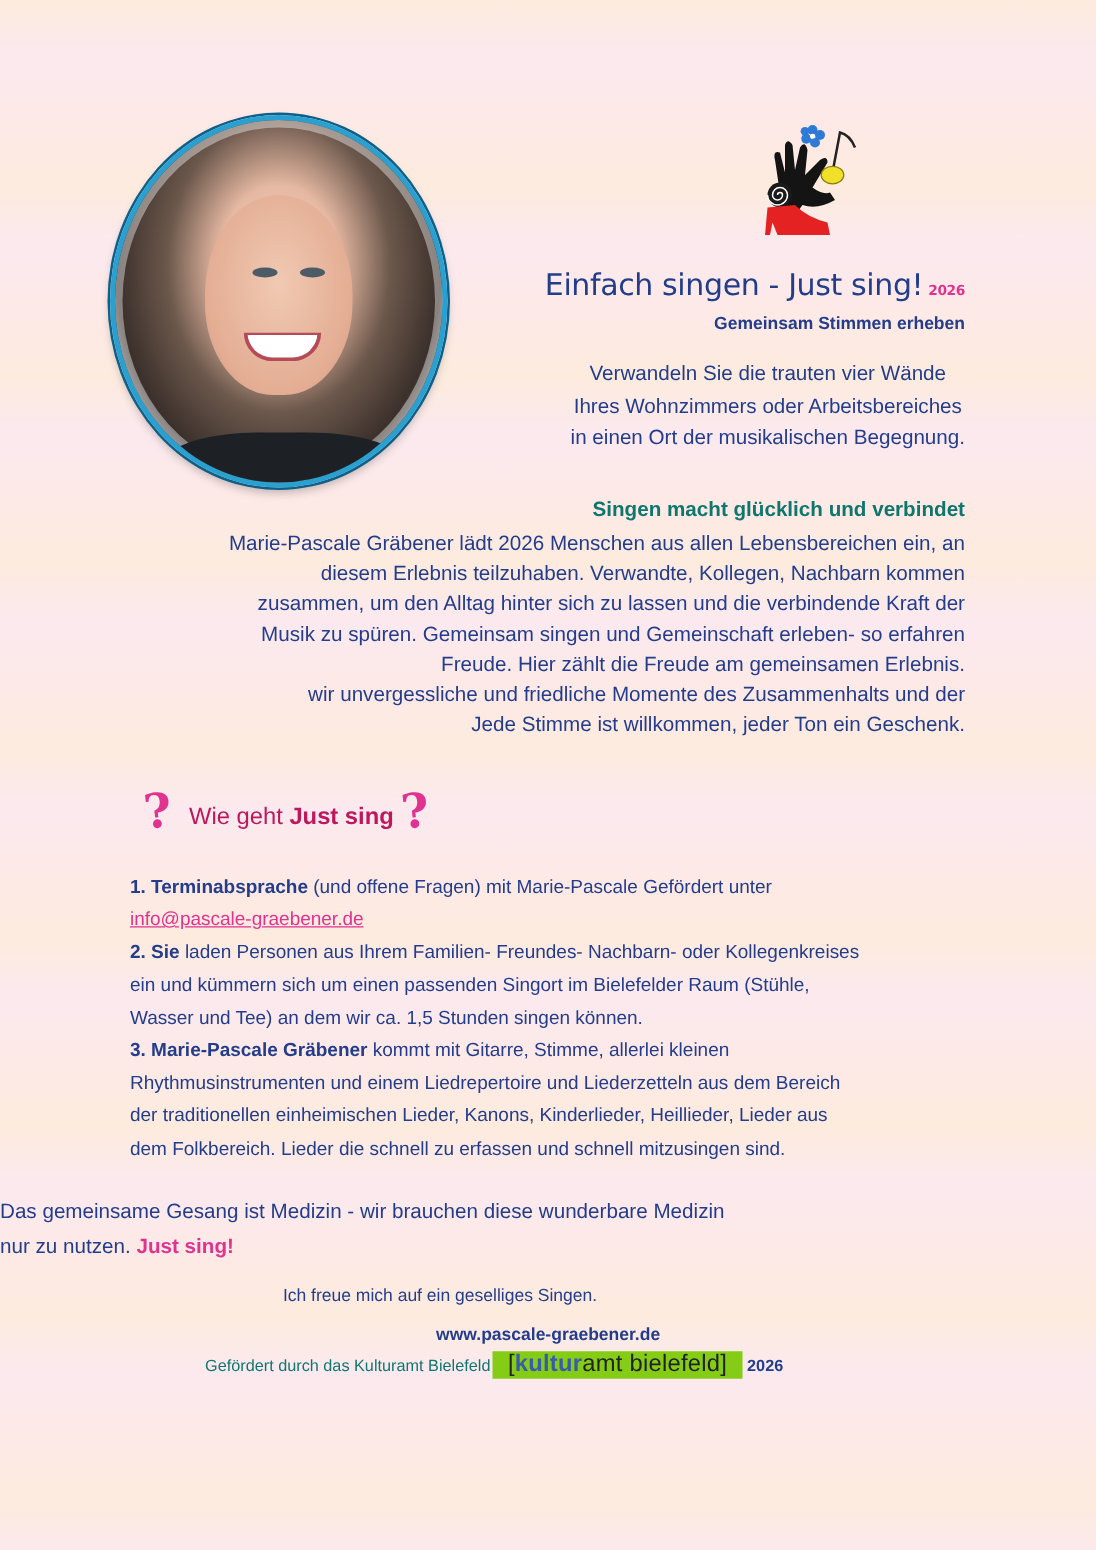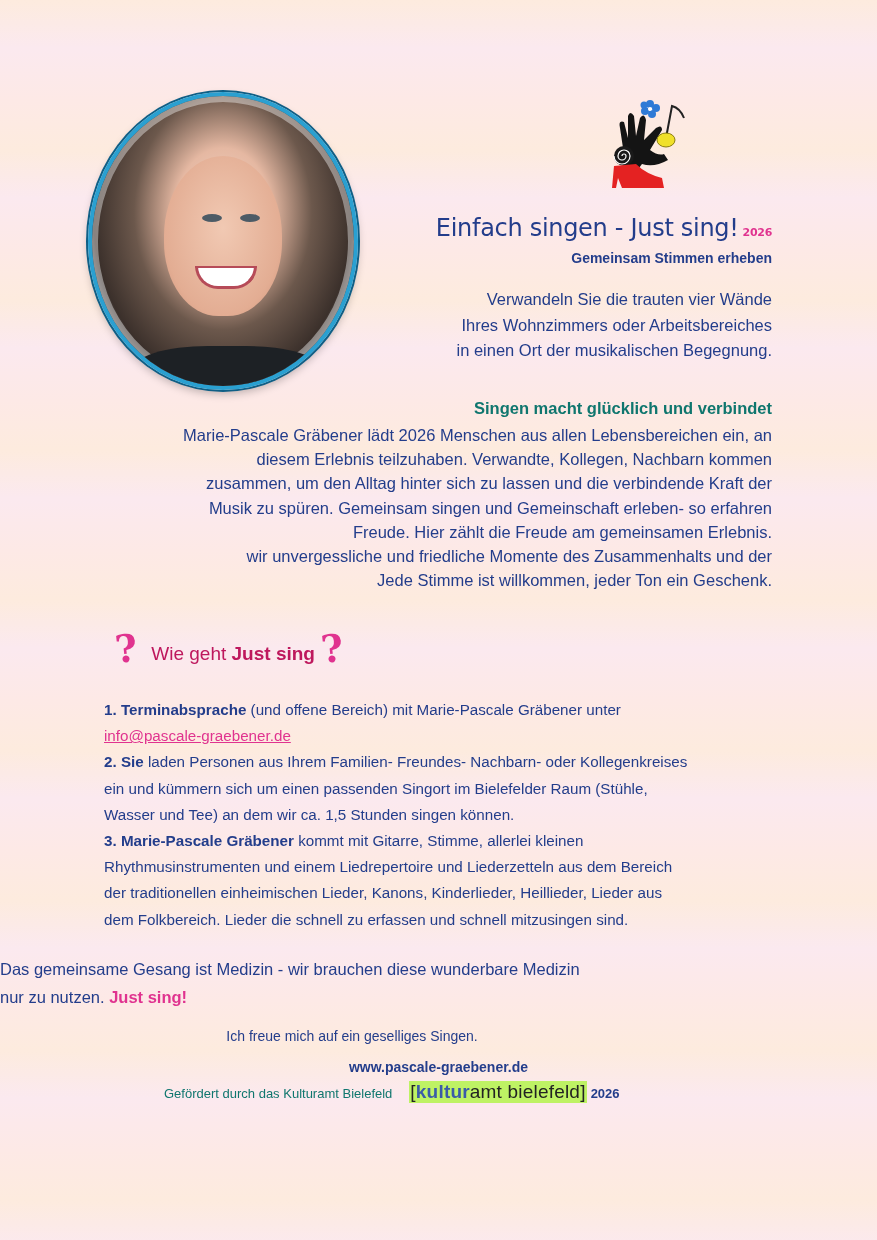--- a/index.html
+++ b/index.html
@@ -40,21 +40,21 @@
 
   
   .title {
     right: 105px; top: 214px; font-size: 24px; color: #233d8b; white-space: nowrap;
     font-family: "DejaVu Sans", sans-serif; letter-spacing: -0.3px;
   }
   .title .year { font-size: 11px; font-weight: bold; color: #e0338f; margin-left: 4px; }
   .subtitle { right: 105px; top: 250px; font-size: 14px; font-weight: bold; color: #233d8b; }
 
   .intro {
-    right: 105px; top: 287px; text-align: right; font-size: 16.5px; line-height: 25.5px; color: #233d8b;
+    right: 105px; top: 287px; text-align: center; font-size: 16.5px; line-height: 25.5px; color: #233d8b;
   }
   .intro div { white-space: nowrap; }
 
   .section1-heading { right: 105px; top: 399px; font-size: 16.5px; font-weight: bold; color: #0f766e; }
   .section1 {
     right: 105px; top: 423px; text-align: right; font-size: 16.5px; line-height: 24.2px; color: #233d8b;
   }
   .section1 div { white-space: nowrap; }
 
   
@@ -72,21 +72,21 @@
 
   .medicine { left: 0; width: 877px; top: 955px; text-align: left; font-size: 16.5px; line-height: 28px; color: #233d8b; }
   .medicine .js { color: #e0338f; font-weight: bold; }
 
   .closing { left: 0; width: 704px; top: 1028px; text-align: center; font-size: 14px; color: #233d8b; }
   .website { left: 0; width: 877px; top: 1059px; text-align: center; font-size: 14px; font-weight: bold; color: #233d8b; }
 
   .funding { left: 164px; top: 1081px; display: flex; align-items: baseline; white-space: nowrap; }
   .funding .fund-text { font-size: 13px; color: #0f766e; }
   .kulturamt {
-    margin-left: 17px; font-size: 19px; color: #222; background: #bef264; padding: 0 1px; letter-spacing: 0.2px;
+    margin-left: 2px; font-size: 19px; color: #222; background: #84cc16; padding: 0 12px; letter-spacing: 0.2px;
   }
   .kulturamt .k { color: #3a5ba8; font-weight: bold; }
   .funding .fyear { font-size: 13px; font-weight: bold; color: #233d8b; margin-left: 4px; }
 </style>
 </head>
 <body>
 
 <div class="abs portrait">
   <div class="shirt"></div>
   <div class="face"></div>
@@ -140,21 +140,21 @@
   <div>Jede Stimme ist willkommen, jeder Ton ein Geschenk.</div>
 </div>
 
 <div class="abs howto">
   <span class="qmark">?</span>
   <span class="howto-text"><span>Wie geht </span><b>Just sing</b></span>
   <span class="qmark">?</span>
 </div>
 
 <div class="abs steps">
-  <div><b>1. Terminabsprache</b><span> (und offene Bereich) mit Marie-Pascale Gräbener unter</span></div>
+  <div><b>1. Terminabsprache</b><span> (und offene Fragen) mit Marie-Pascale Gefördert unter</span></div>
   <div><a>info@pascale-graebener.de</a></div>
   <div><b>2. Sie</b><span> laden Personen aus Ihrem Familien- Freundes- Nachbarn- oder Kollegenkreises</span></div>
   <div>ein und kümmern sich um einen passenden Singort im Bielefelder Raum (Stühle,</div>
   <div>Wasser und Tee) an dem wir ca. 1,5 Stunden singen können.</div>
   <div><b>3. Marie-Pascale Gräbener</b><span> kommt mit Gitarre, Stimme, allerlei kleinen</span></div>
   <div>Rhythmusinstrumenten und einem Liedrepertoire und Liederzetteln aus dem Bereich</div>
   <div>der traditionellen einheimischen Lieder, Kanons, Kinderlieder, Heillieder, Lieder aus</div>
   <div>dem Folkbereich. Lieder die schnell zu erfassen und schnell mitzusingen sind.</div>
 </div>
 

